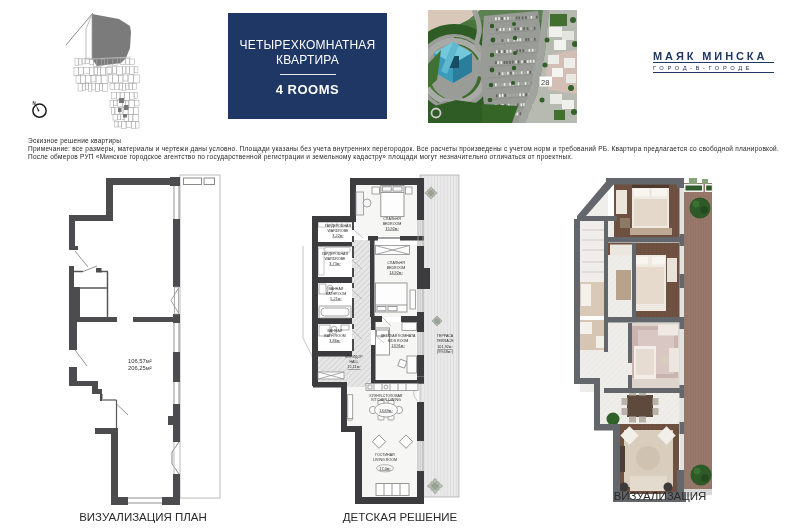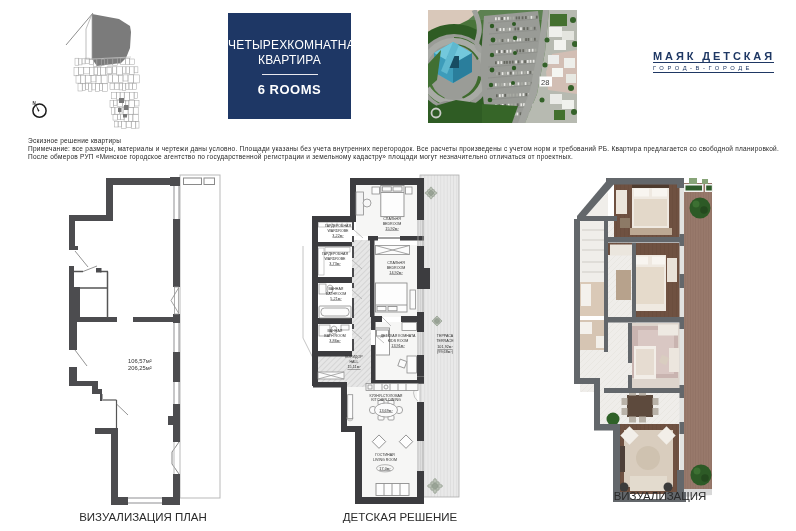--- a/index.html
+++ b/index.html
@@ -115,24 +115,24 @@
       <rect x="68" y="108" width="4" height="3.5"></rect>
   </g>
 </svg>
 
 <svg class="abs" style="left:29px;top:96px;" width="26" height="28" viewBox="0 0 26 28">
   <text x="3.5" y="8.5" font-size="4.5" fill="#333" font-family="Liberation Sans" font-weight="bold">N</text>
   <circle cx="10.5" cy="14.7" r="6.6" fill="none" stroke="#1c1c1c" stroke-width="1.5"></circle>
   <polygon points="10.5,14.7 6.6,8.6 9.2,15.8" fill="#1c1c1c"></polygon>
 </svg>
 
-<div class="abs" style="left:228px;top:13px;width:123px;height:106px;background:#1e3765;color:#fff;text-align:center;">
+<div class="abs" style="left:228px;top:13px;width:159px;height:106px;background:#1e3765;color:#fff;text-align:center;">
   <div style="margin-top:25px;font-size:12px;line-height:15px;letter-spacing:0.2px;">ЧЕТЫРЕХКОМНАТНАЯ<br>КВАРТИРА</div>
   <div style="width:56px;border-top:1px solid #e8e8ee;margin:6px auto 0;"></div>
-  <div style="margin-top:7px;font-size:13px;font-weight:bold;letter-spacing:0.5px;">6 ROOMS</div>
+  <div style="margin-top:7px;font-size:13px;font-weight:bold;letter-spacing:0.5px;">4 ROOMS</div>
 </div>
 
 <svg class="abs" style="left:428px;top:10px;" width="149" height="113" viewBox="0 0 149 113">
   <rect width="149" height="113" fill="#49743a"></rect>
 
   <rect x="0" y="0" width="149" height="10" fill="#5d8152"></rect>
 
   <path d="M0,0 L52,0 L40,10 L16,22 L0,34 Z" fill="#d9c8ba"></path>
   <path d="M0,34 L16,22 L10,36 L0,48 Z" fill="#c5b7a9"></path>
 
@@ -355,21 +355,21 @@
   <text x="113" y="74.8" font-size="7.5" fill="#3a3a3a" font-family="Liberation Sans">28</text>
 
   <path d="M0,98 L28,90 L56,94 L54,113 L0,113 Z" fill="#2f5c24"></path>
   <path d="M54,94 L90,96 L84,113 L54,113 Z" fill="#366528"></path>
   <circle cx="8" cy="103" r="4.5" fill="none" stroke="#c9cbc6" stroke-width="1.8"></circle>
 
   <path d="M0,54 L13,40 L9,70 L0,78 Z" fill="#417033"></path>
 </svg>
 
 <div class="abs" style="left:653px;top:50px;width:121px;">
-  <div style="font-size:11px;font-weight:bold;letter-spacing:2.9px;color:#1f3864;white-space:nowrap;">МАЯК ДЕТСКАЯ</div>
+  <div style="font-size:11px;font-weight:bold;letter-spacing:2.9px;color:#1f3864;white-space:nowrap;">МАЯК МИНСКА</div>
   <div style="border-top:1.6px solid #1f3864;margin-top:0px;width:121px;"></div>
   <div style="font-size:5.8px;letter-spacing:3.55px;color:#1f3864;margin-top:1.5px;white-space:nowrap;">ГОРОД-В-ГОРОДЕ</div>
   <div style="border-top:1px solid #1f3864;margin-top:1px;width:121px;"></div>
 </div>
 
 <div class="abs" style="left:28px;top:137px;font-size:6.5px;line-height:7.9px;letter-spacing:0.25px;color:#1f1f1f;">
   Эскизное решение квартиры<br>
   Примечание: все размеры, материалы и чертежи даны условно. Площади указаны без учета внутренних перегородок. Все расчеты произведены с учетом норм и требований РБ. Квартира предлагается со свободной планировкой.<br>
   После обмеров РУП «Минское городское агентство по государственной регистрации и земельному кадастру» площади могут незначительно отличаться от проектных.
 </div>

